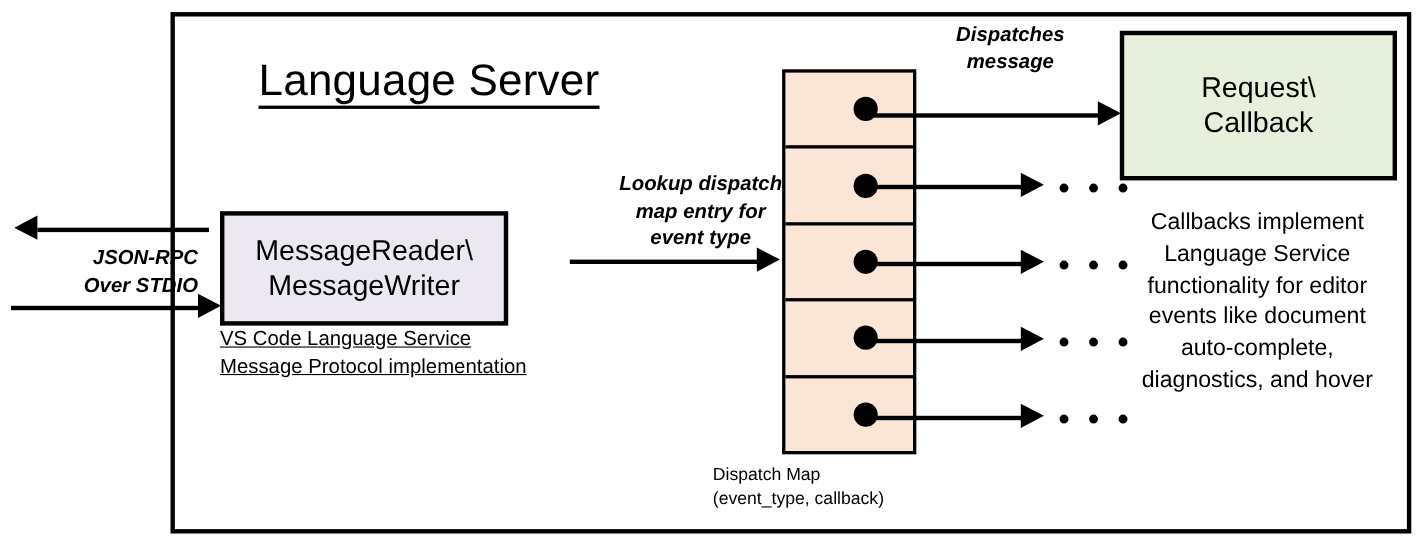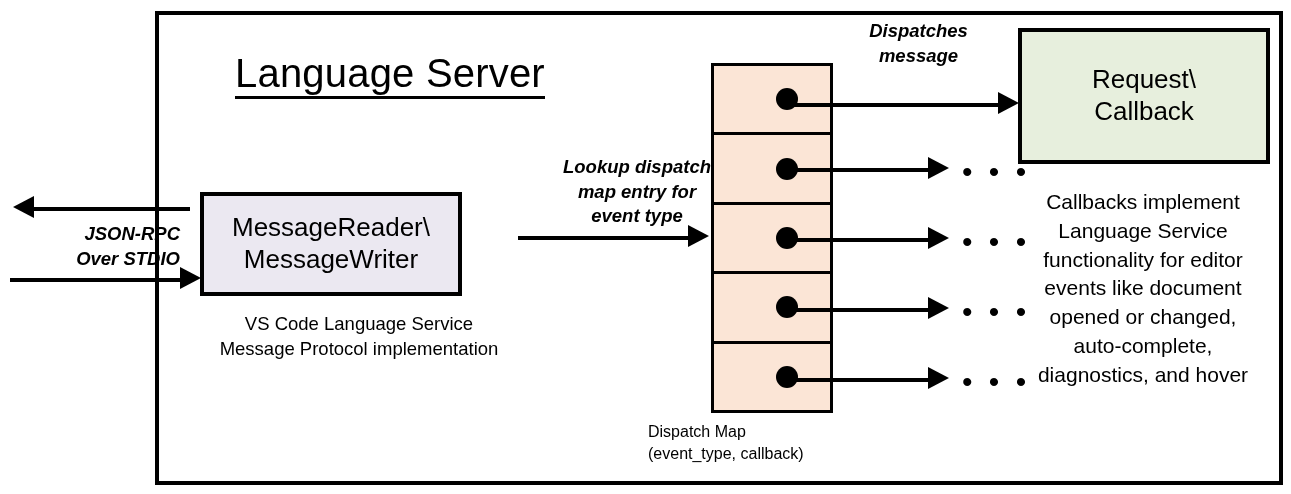--- a/index.html
+++ b/index.html
@@ -53,25 +53,26 @@
     box-sizing: border-box;
     display: flex;
     flex-direction: column;
     align-items: center;
     justify-content: center;
   }
   #mrw-box .line { font-size: 26px; line-height: 1.22; white-space: nowrap; }
 
   #mrw-caption {
     left: 200px;
-    top: 312px;
+    top: 296px;
     width: 318px;
-    text-align: center;
+    text-align: left;
     font-size: 18.5px;
     line-height: 1.35;
+    text-decoration: underline;
   }
 
   
   #jsonrpc-label {
     left: 30px;
     top: 222px;
     width: 150px;
     text-align: right;
     font-size: 18.5px;
     font-style: italic;
@@ -275,18 +276,17 @@
 
   <div id="callback-box" class="abs">
     <div class="line">Request\</div>
     <div class="line">Callback</div>
   </div>
   <div id="callback-caption" class="abs">
     <div>Callbacks implement</div>
     <div>Language Service</div>
     <div>functionality for editor</div>
     <div>events like document</div>
-    <div>opened or changed,</div>
     <div>auto-complete,</div>
     <div>diagnostics, and hover</div>
   </div>
 
 </div>
 
 </body></html>

